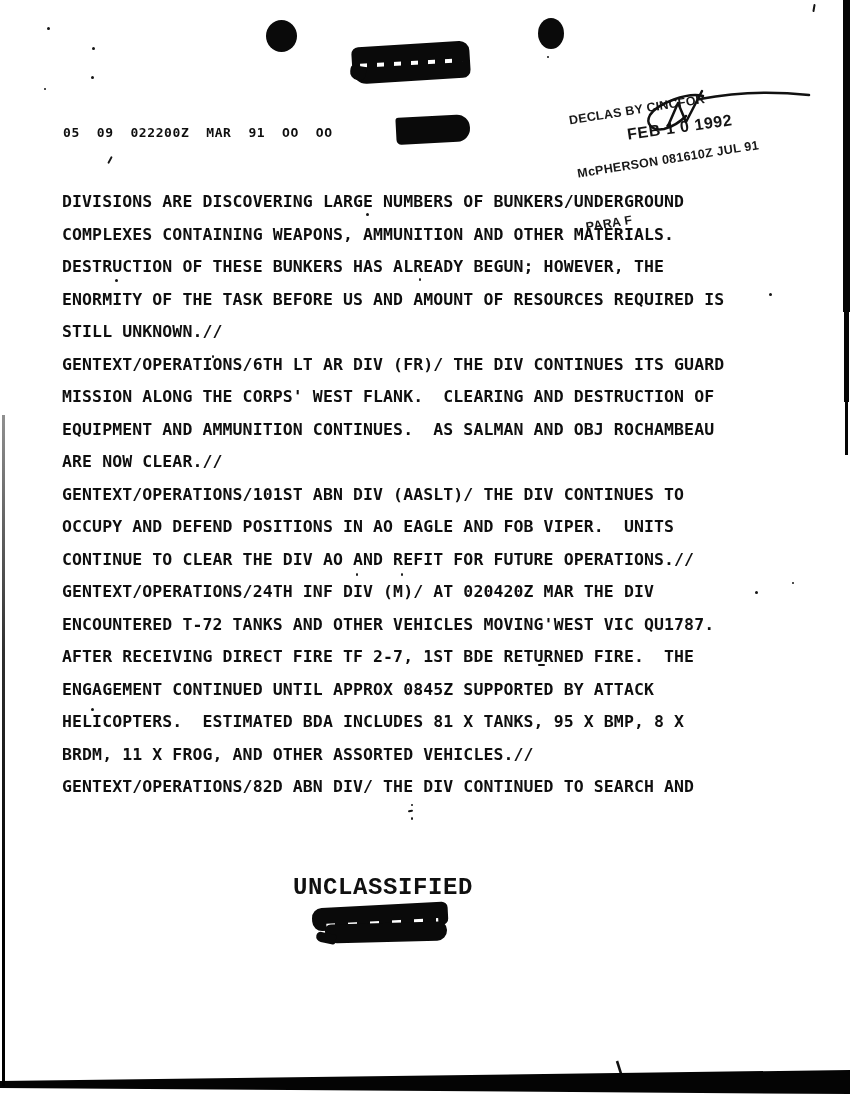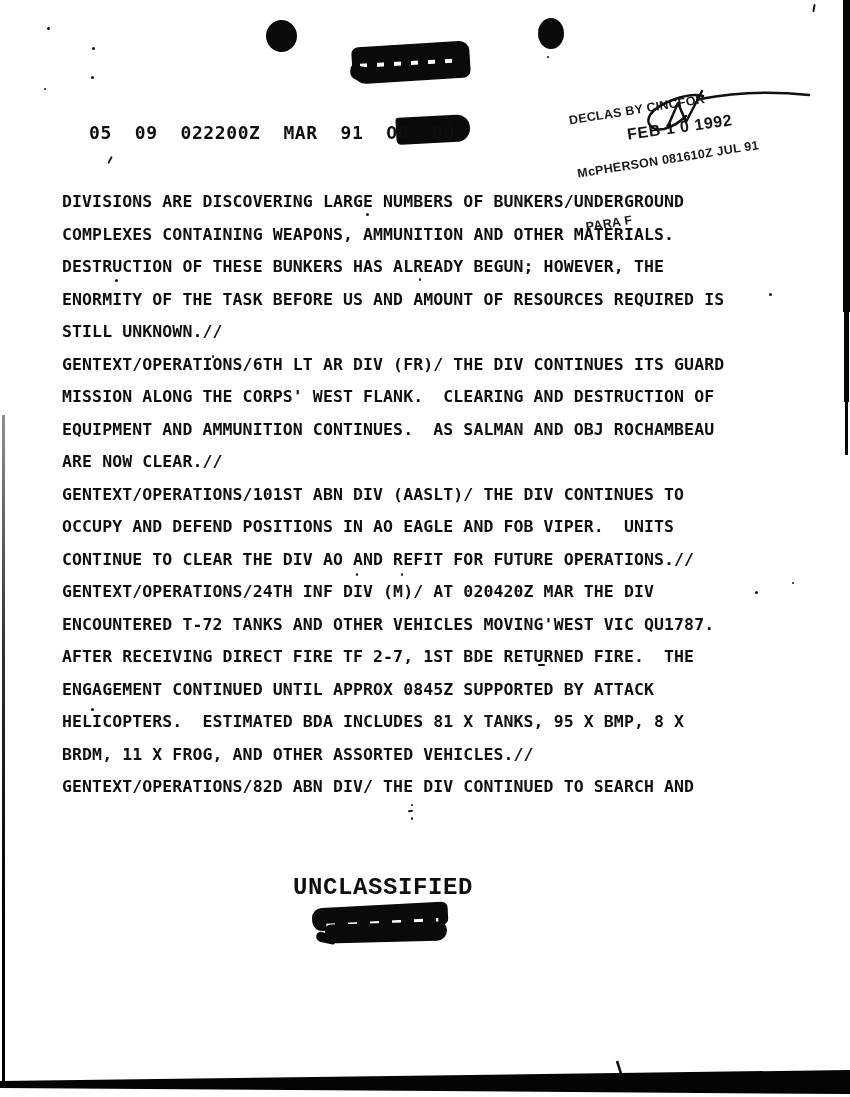--- a/index.html
+++ b/index.html
@@ -13,24 +13,23 @@
   }
   .typewriter {
     position: absolute;
     color: #0f0f0f;
     font-weight: bold;
     white-space: pre;
   }
   #header-line {
     left: 63px;
     top: 123px;
-    font-size: 18px;
+    font-size: 13px;
     line-height: 20px;
     letter-spacing: 0.6px;
-    margin-left: 26px;
   }
   #body-text {
     left: 62px;
     top: 186px;
     font-size: 16.5px;
     line-height: 32.5px;
     letter-spacing: 0.1px;
   }
   .hole-dot {
     position: absolute;

